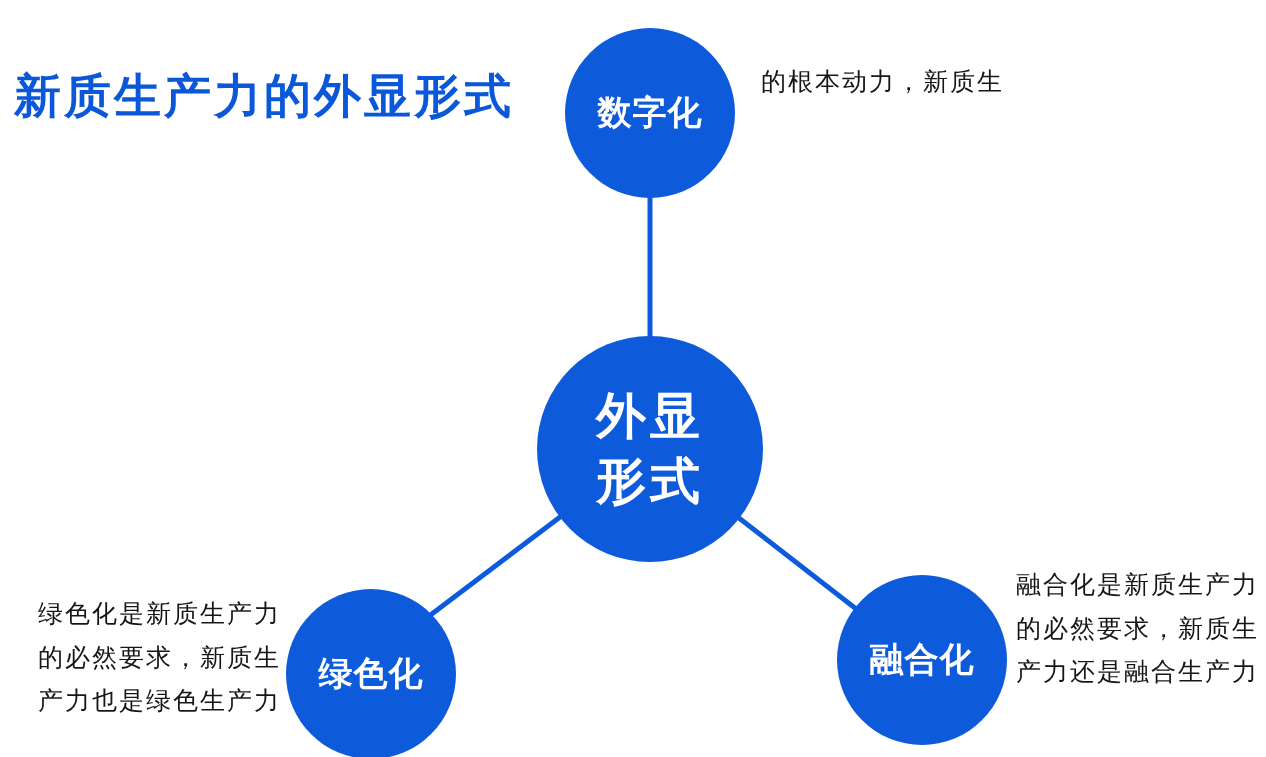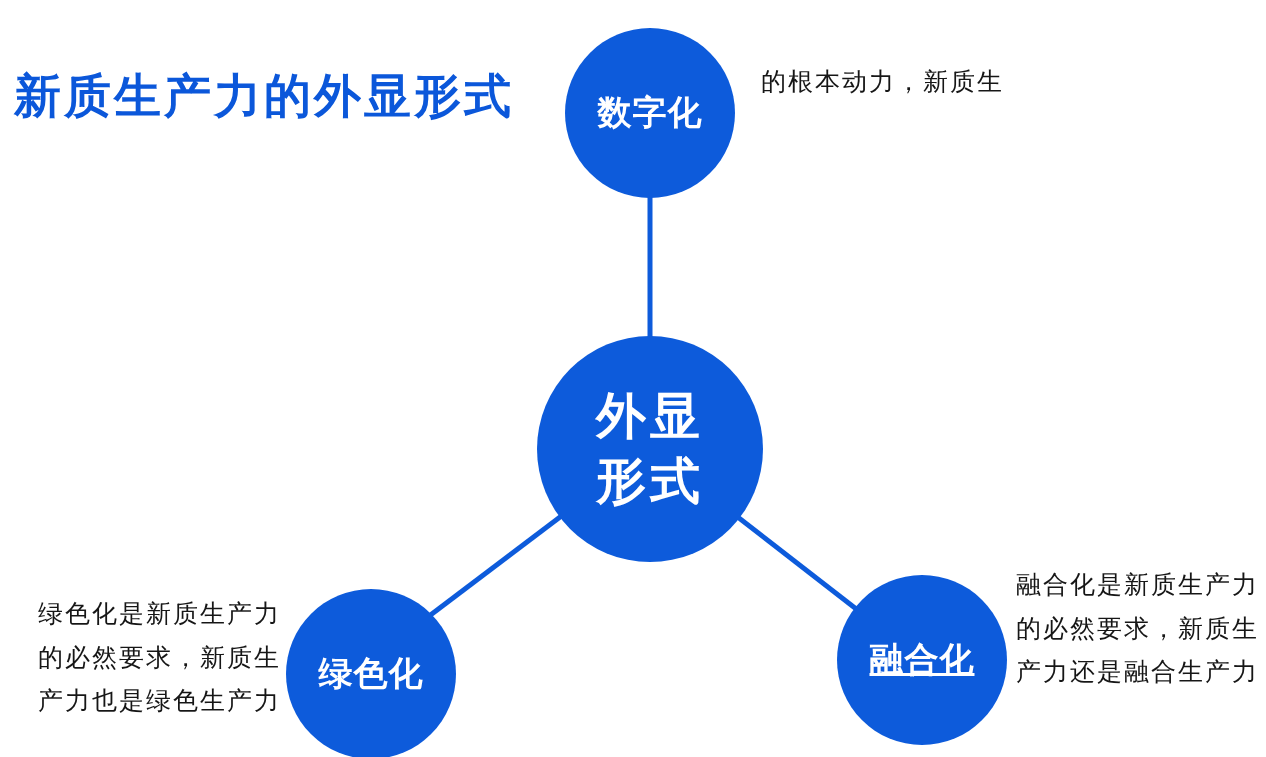--- a/index.html
+++ b/index.html
@@ -50,21 +50,21 @@
   }
   .node-circle.hub {
     width: 226px; height: 226px;
     font-size: 50px;
     letter-spacing: 4px;
     line-height: 65px;
   }
   #node-digital { left: 565px; top: 28px; }
   #node-hub     { left: 537px; top: 336px; }
   #node-green   { left: 286px; top: 589px; }
-  #node-fusion  { left: 837px; top: 575px; text-decoration: underline; }
+  #node-fusion  { left: 837px; top: 575px; }
   .desc {
     position: absolute;
     color: #161616;
     font-size: 25px;
     line-height: 43.5px;
     letter-spacing: 2px;
     z-index: 2;
     white-space: nowrap;
   }
   #desc-digital { left: 761px; top: 60px;  }

